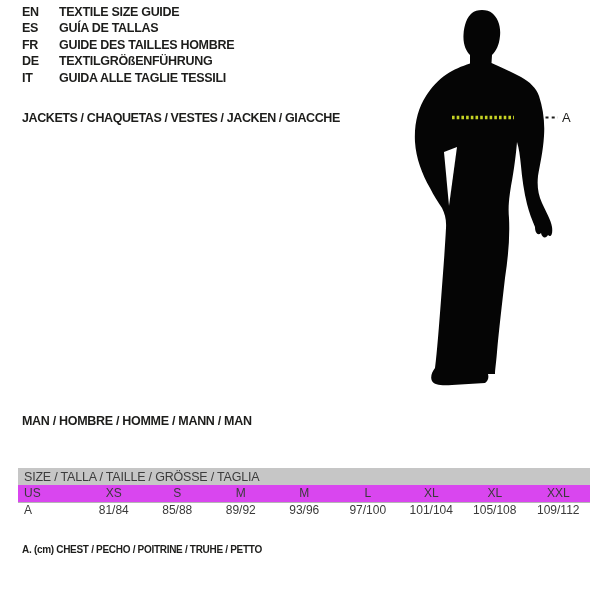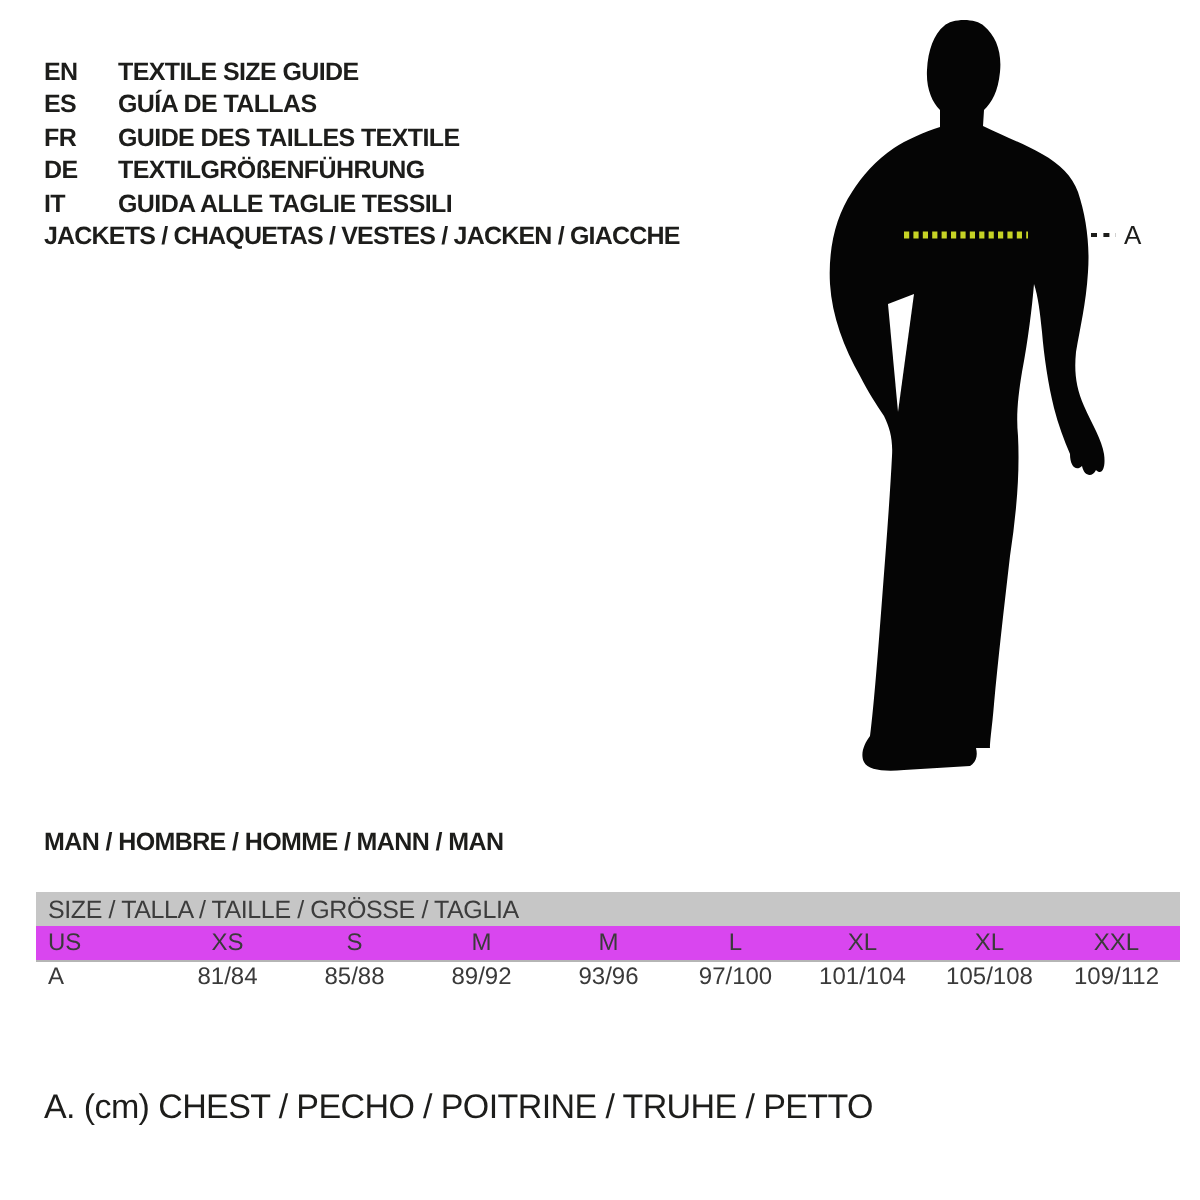--- a/index.html
+++ b/index.html
@@ -7,65 +7,65 @@
   body {
     background:#ffffff;
     font-family:"Liberation Sans", sans-serif;
     color:#1d1d1b;
     position:relative;
     overflow:hidden;
   }
   .page { position:absolute; inset:0; width:600px; height:600px; background:#fff; }
 
   
-  .lang-list { position:absolute; left:22px; top:28px; }
+  .lang-list { position:absolute; left:22px; top:4px; }
   .lang-row { display:flex; line-height:16.4px; font-size:12.5px; font-weight:700; letter-spacing:-0.3px; }
   .lang-code { width:37px; }
 
   
   .categories { position:absolute; left:22px; top:111px; font-size:12.5px; font-weight:700; line-height:15.2px; letter-spacing:-0.4px; }
 
   
   .figure-wrap { position:absolute; left:400px; top:6px; width:180px; height:392px; }
 
   
   .section-title { position:absolute; left:22px; top:414px; font-size:12.5px; font-weight:700; letter-spacing:-0.3px; }
 
   
   .size-table-wrap { position:absolute; left:18px; top:446px; width:572px; }
-  table.size-table { width:572px; border-collapse:collapse; table-layout:fixed; font-size:12px; color:#3a3a3a; }
+  table.size-table { width:572px; border-collapse:collapse; table-layout:fixed; font-size:12px; color:#3a3a3a;margin-top:22px; }
   table.size-table th {
     background:#c6c6c6; height:17px; font-weight:400; text-align:left;
     padding-left:6px; font-size:12.5px; color:#3c3c3c; letter-spacing:-0.2px;
   }
   table.size-table td { height:17px; text-align:center; vertical-align:middle; line-height:13px; }
   table.size-table td.row-label { text-align:left; padding-left:6px; }
   tr.stripe td { background:#d946ef; }
   tr.a-row td { border-top:1px solid #b5b5b5; }
 
   
-  .footnote { position:absolute; left:22px; top:544px; font-size:17px; font-weight:400; letter-spacing:-0.3px; }
+  .footnote { position:absolute; left:22px; top:544px; font-size:10px; font-weight:700; letter-spacing:-0.3px; }
 </style>
 </head>
 <body>
 
 <div class="page">
 
   <div class="lang-list">
     <div class="lang-row">
       <span class="lang-code">EN</span>
       <span class="lang-label">TEXTILE SIZE GUIDE</span>
     </div>
     <div class="lang-row">
       <span class="lang-code">ES</span>
       <span class="lang-label">GUÍA DE TALLAS</span>
     </div>
     <div class="lang-row">
       <span class="lang-code">FR</span>
-      <span class="lang-label">GUIDE DES TAILLES TEXTILE</span>
+      <span class="lang-label">GUIDE DES TAILLES HOMBRE</span>
     </div>
     <div class="lang-row">
       <span class="lang-code">DE</span>
       <span class="lang-label">TEXTILGRÖßENFÜHRUNG</span>
     </div>
     <div class="lang-row">
       <span class="lang-code">IT</span>
       <span class="lang-label">GUIDA ALLE TAGLIE TESSILI</span>
     </div>
   </div>

